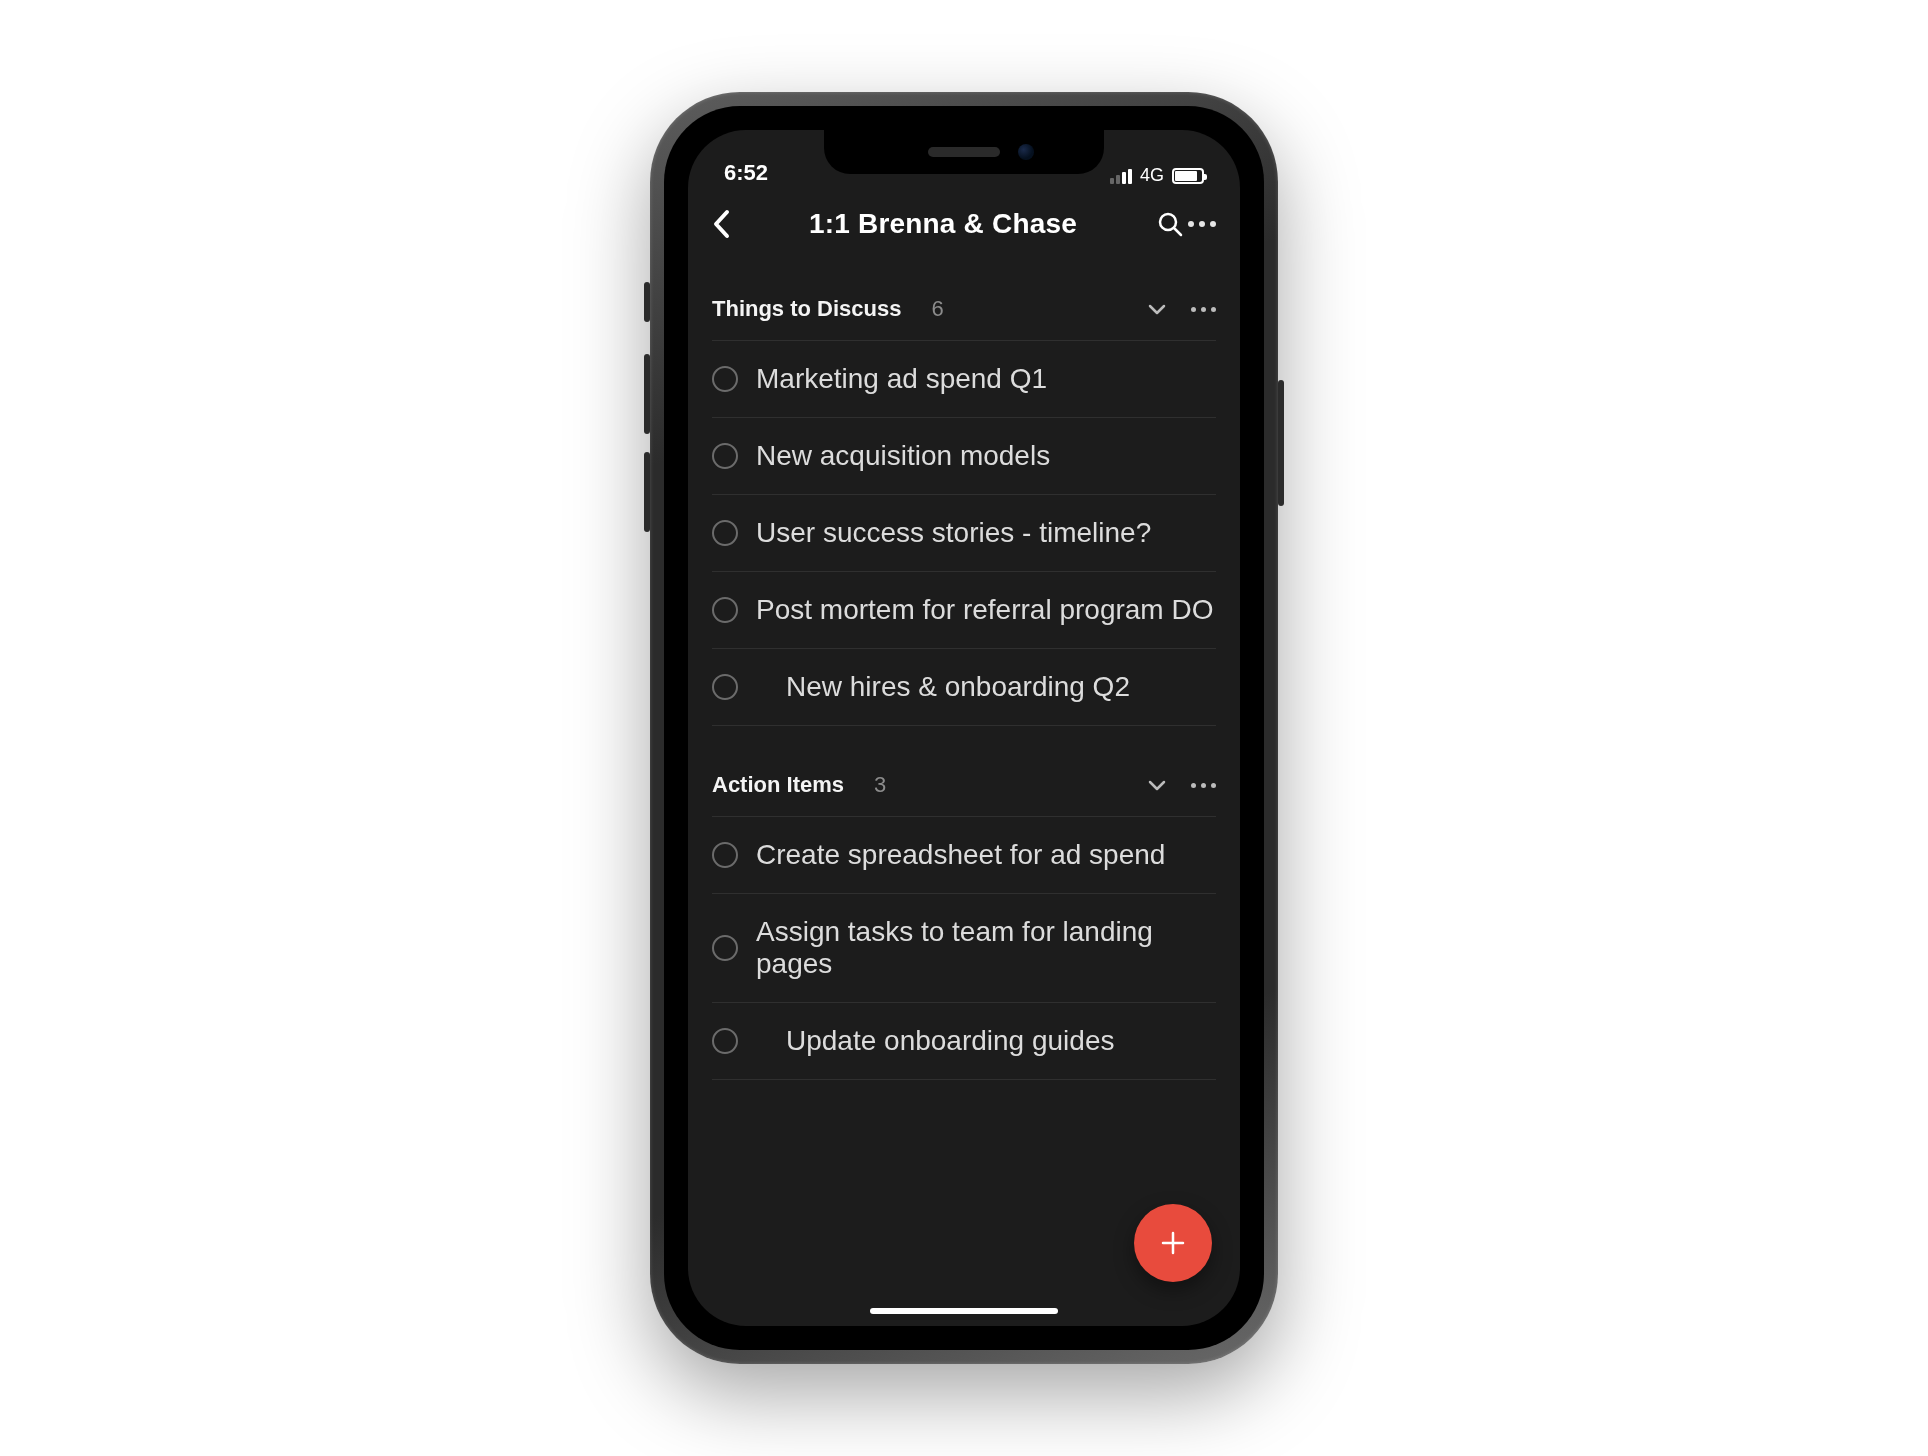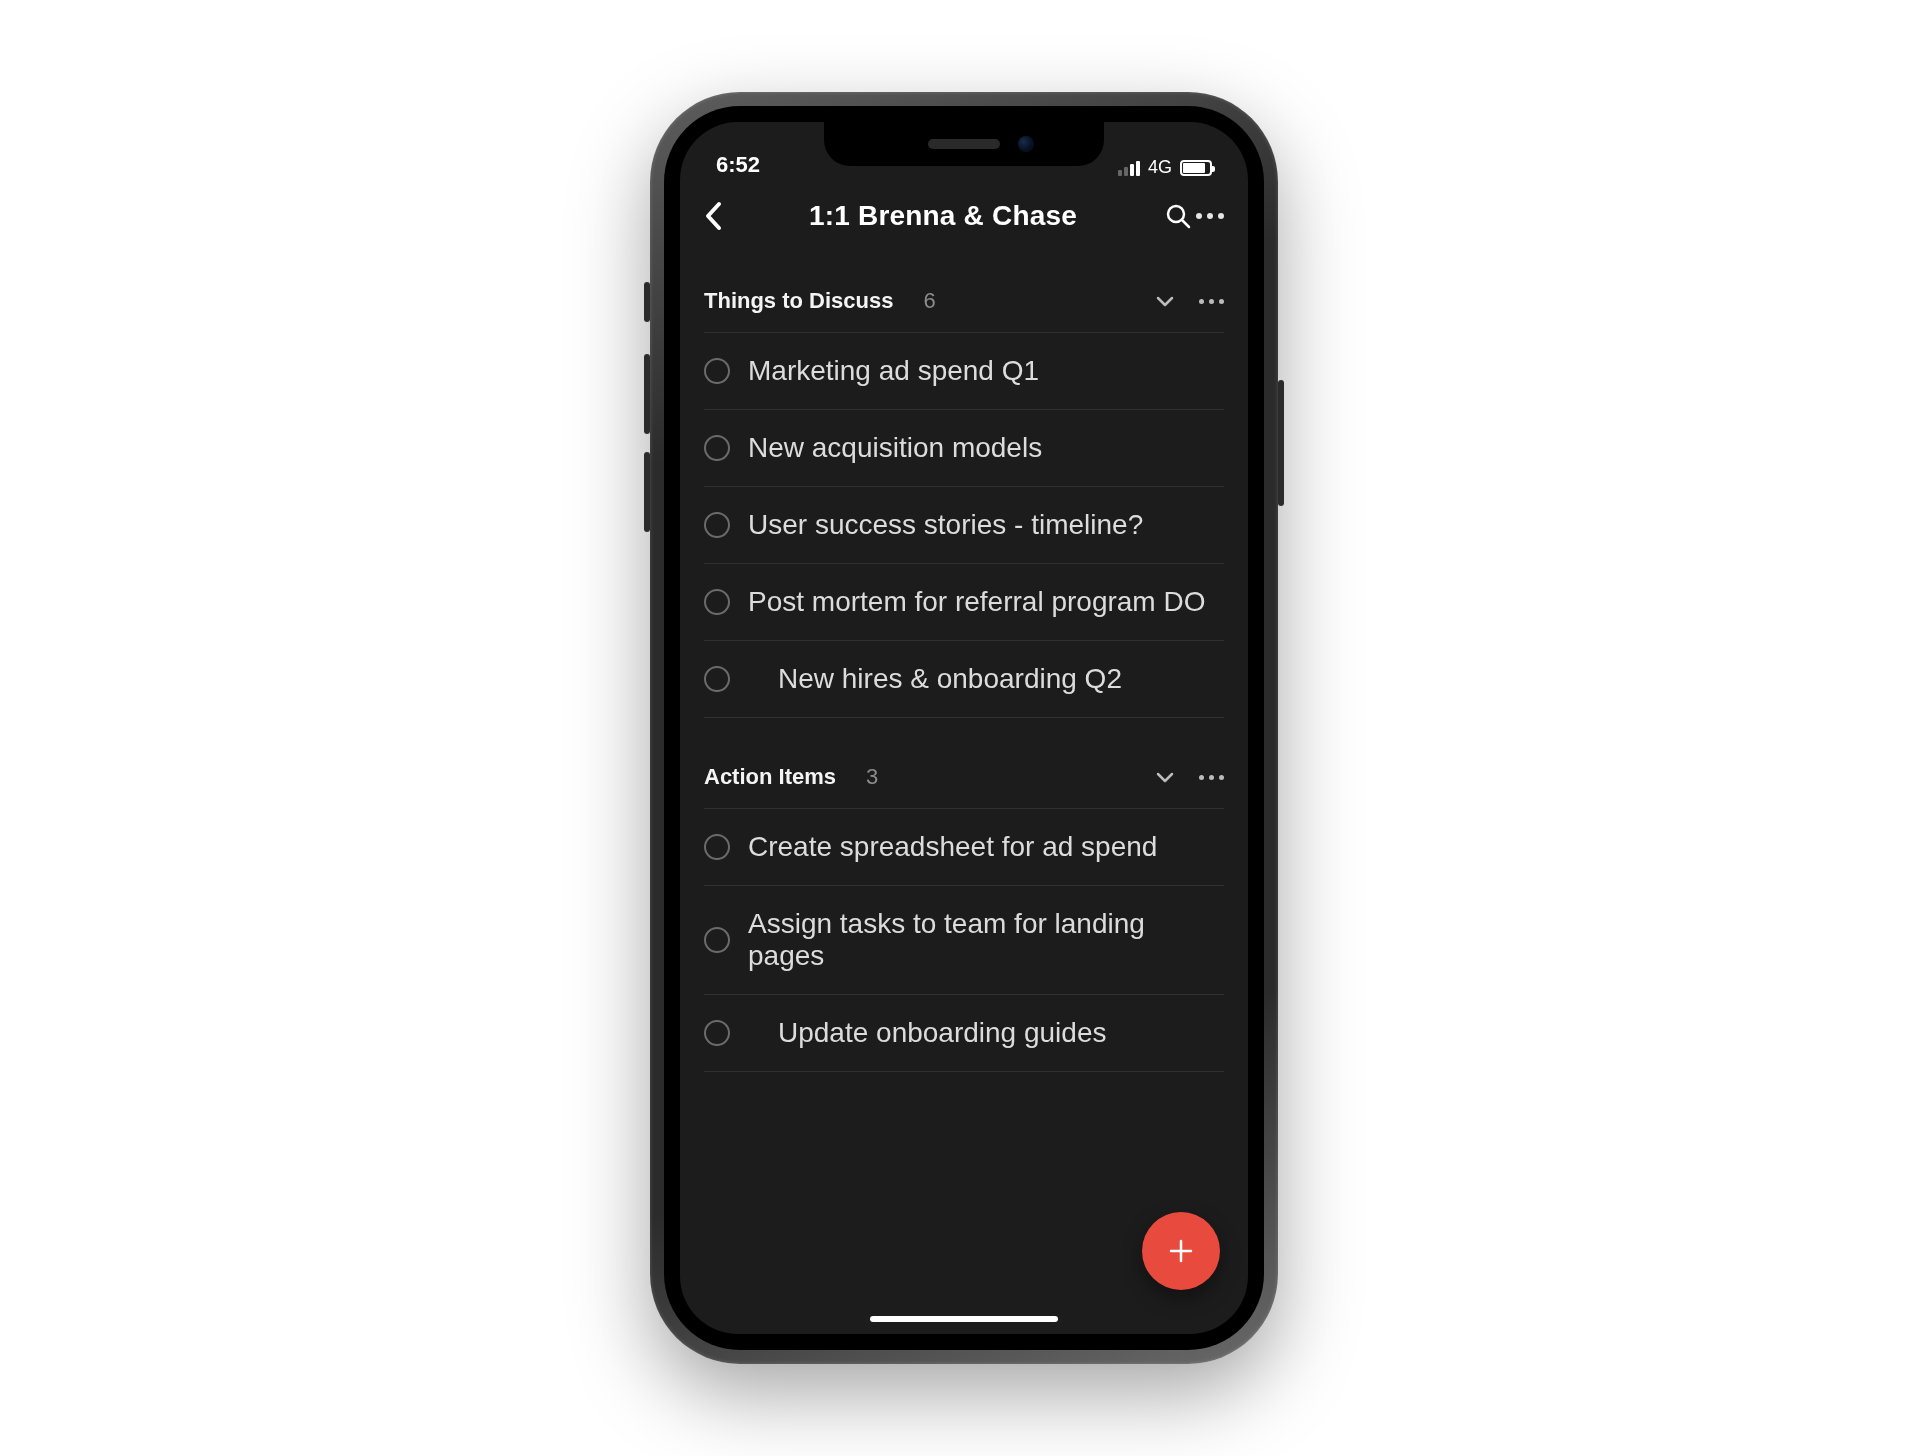--- a/index.html
+++ b/index.html
@@ -21,21 +21,21 @@
     border-radius: 90px;
     padding: 14px;
     box-shadow: 0 30px 80px rgba(0,0,0,.35), inset 0 0 4px rgba(255,255,255,.2);
     position: relative;
   }
   .phone-inner {
     width: 100%;
     height: 100%;
     background: #000;
     border-radius: 76px;
-    padding: 2px;
+    padding: 10px;
   }
   .bezel {
     width: 100%;
     height: 100%;
     background: #000;
     border-radius: 72px;
     padding: 14px;
     position: relative;
   }
   .screen {

